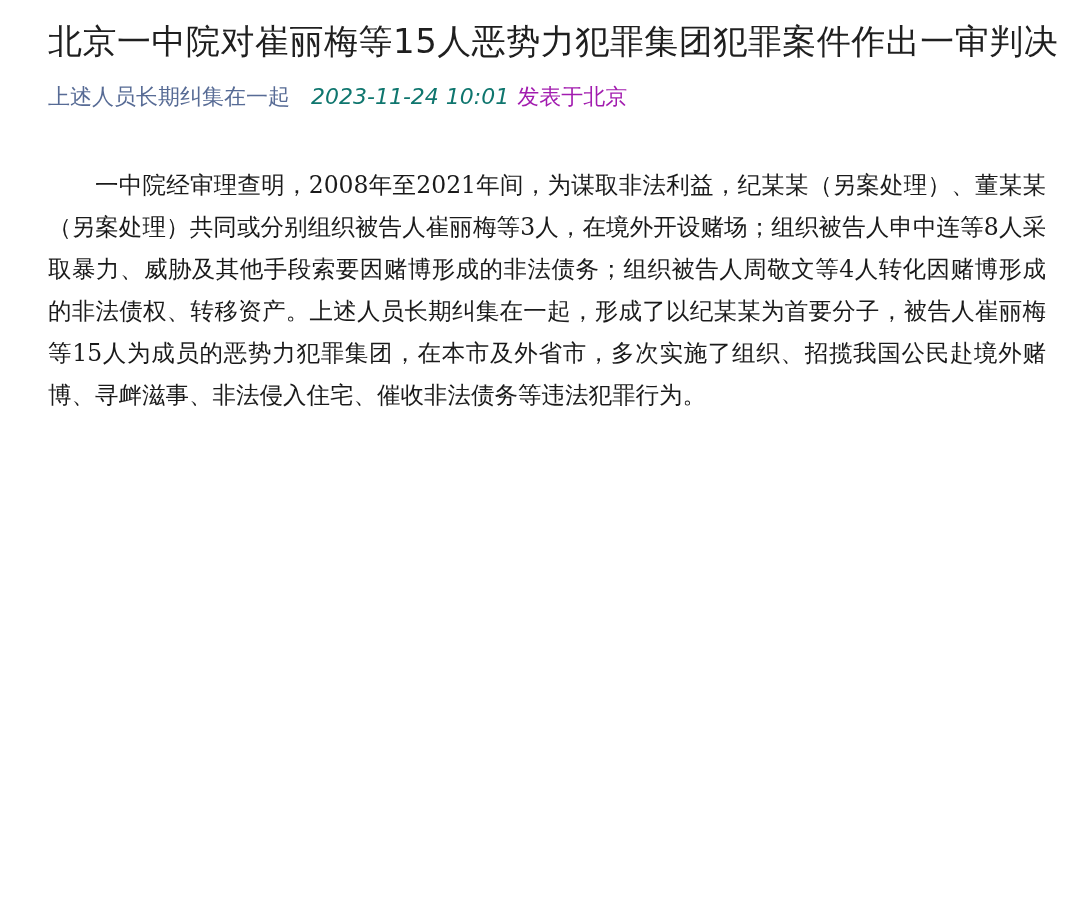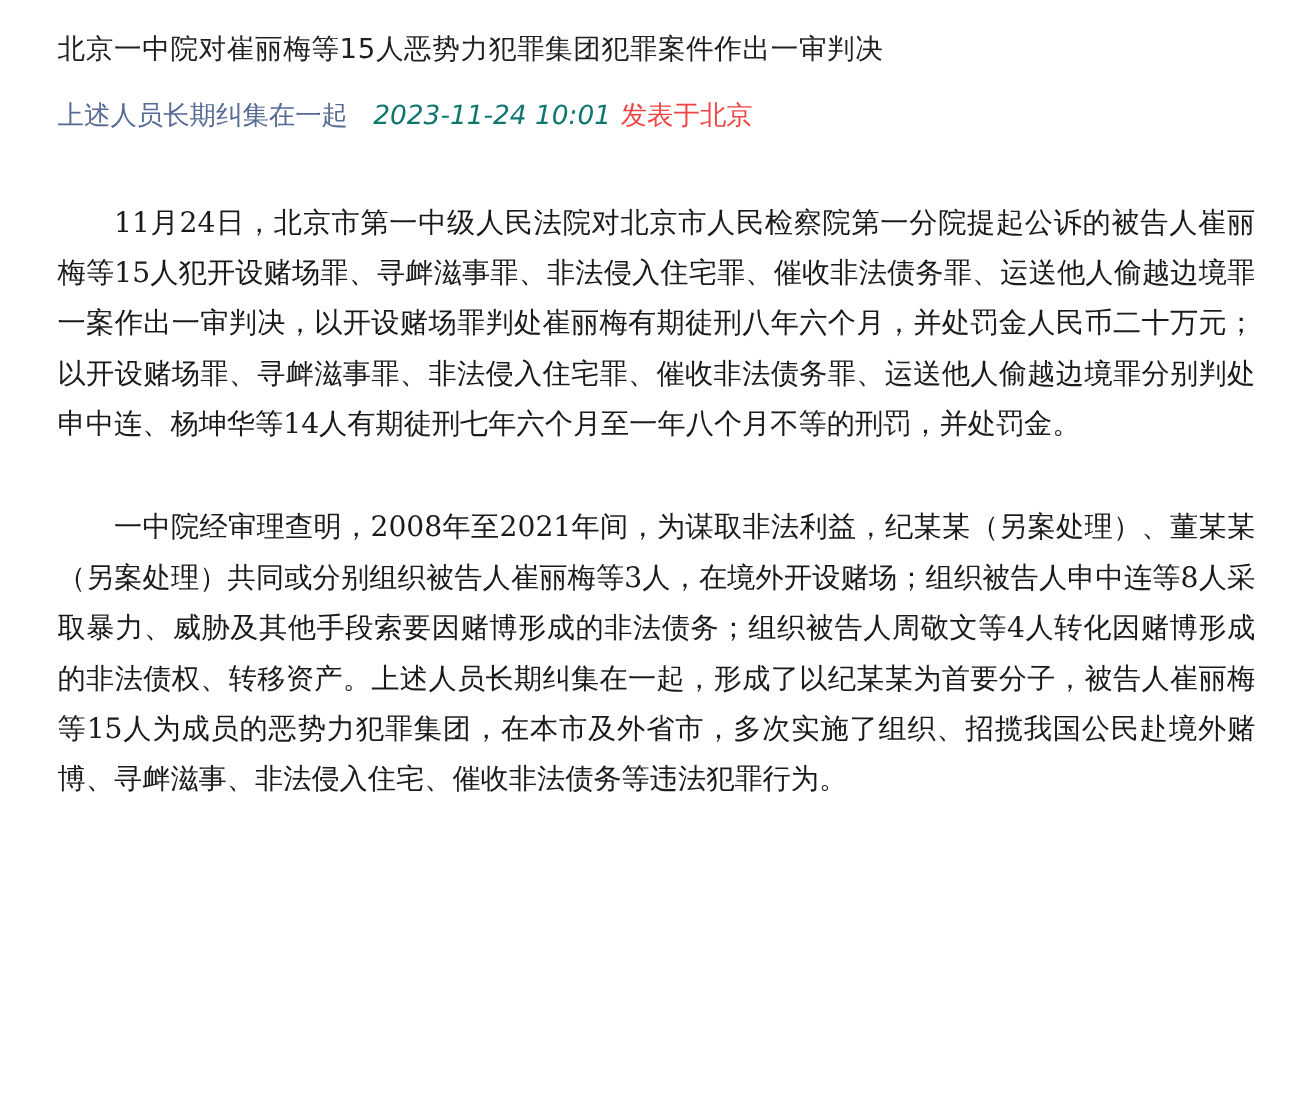--- a/index.html
+++ b/index.html
@@ -19,21 +19,21 @@
       top: 0;
       width: 1080px;
     }
     .title {
       position: absolute;
       left: 48px;
       top: 14px;
       width: 1010px;
       margin: 0;
       font-family: "DejaVu Sans", "Liberation Sans", sans-serif;
-      font-size: 23px;
+      font-size: 34px;
       font-weight: normal;
       line-height: 54px;
       color: #1f1f1f;
       letter-spacing: 0.5px;
       white-space: nowrap;
     }
     .meta {
       position: absolute;
       left: 48px;
       top: 80px;
@@ -47,21 +47,21 @@
       color: #576b95;
       text-decoration: none;
       margin-right: 14px;
     }
     .meta .time {
       color: #0f766e;
       margin-right: 1px;
       font-style: italic;
     }
     .meta .location {
-      color: #ef4444;
+      color: #a21caf;
     }
     .body {
       position: absolute;
       left: 48px;
       top: 164px;
       width: 998px;
       font-family: "DejaVu Serif", "Liberation Serif", serif;
       font-size: 23.5px;
       line-height: 42px;
       color: #1a1a1a;
@@ -82,16 +82,15 @@
 <div class="article">
   <h1 class="title">北京一中院对崔丽梅等15人恶势力犯罪集团犯罪案件作出一审判决</h1>
 
   <div class="meta">
     <a class="source">上述人员长期纠集在一起</a>
     <span class="time">2023-11-24 10:01</span>
     <span class="location">发表于北京</span>
   </div>
 
   <div class="body">
-    <p>11月24日，北京市第一中级人民法院对北京市人民检察院第一分院提起公诉的被告人崔丽梅等15人犯开设赌场罪、寻衅滋事罪、非法侵入住宅罪、催收非法债务罪、运送他人偷越边境罪一案作出一审判决，以开设赌场罪判处崔丽梅有期徒刑八年六个月，并处罚金人民币二十万元；以开设赌场罪、寻衅滋事罪、非法侵入住宅罪、催收非法债务罪、运送他人偷越边境罪分别判处申中连、杨坤华等14人有期徒刑七年六个月至一年八个月不等的刑罚，并处罚金。</p>
     <p>一中院经审理查明，2008年至2021年间，为谋取非法利益，纪某某（另案处理）、董某某（另案处理）共同或分别组织被告人崔丽梅等3人，在境外开设赌场；组织被告人申中连等8人采取暴力、威胁及其他手段索要因赌博形成的非法债务；组织被告人周敬文等4人转化因赌博形成的非法债权、转移资产。上述人员长期纠集在一起，形成了以纪某某为首要分子，被告人崔丽梅等15人为成员的恶势力犯罪集团，在本市及外省市，多次实施了组织、招揽我国公民赴境外赌博、寻衅滋事、非法侵入住宅、催收非法债务等违法犯罪行为。</p>
   </div>
 </div>
 
 </body></html>

